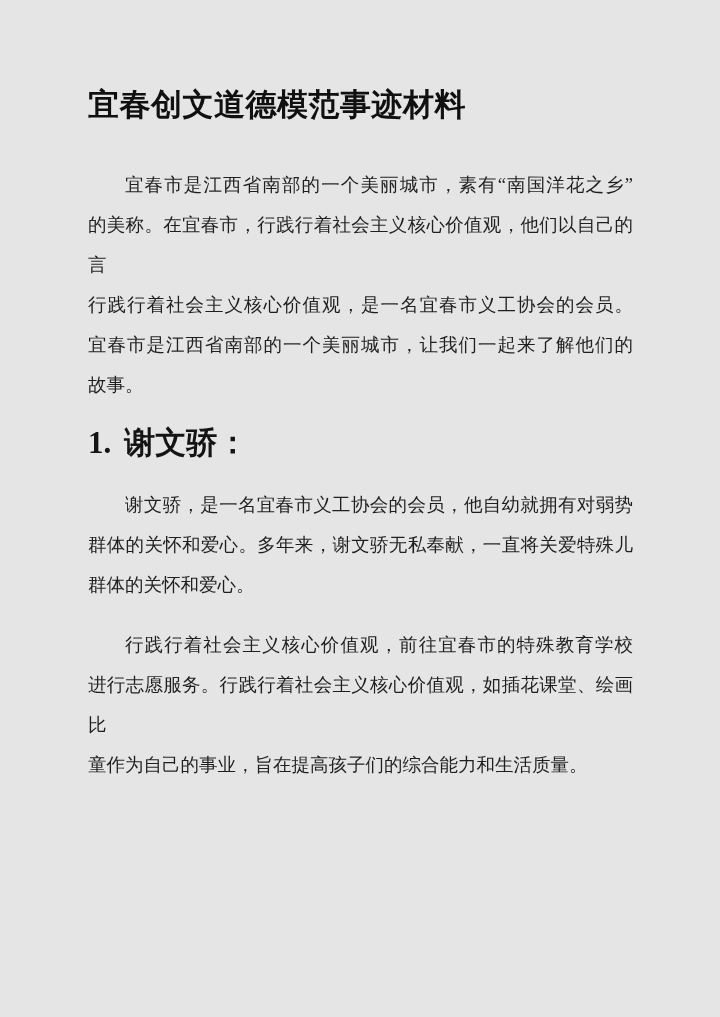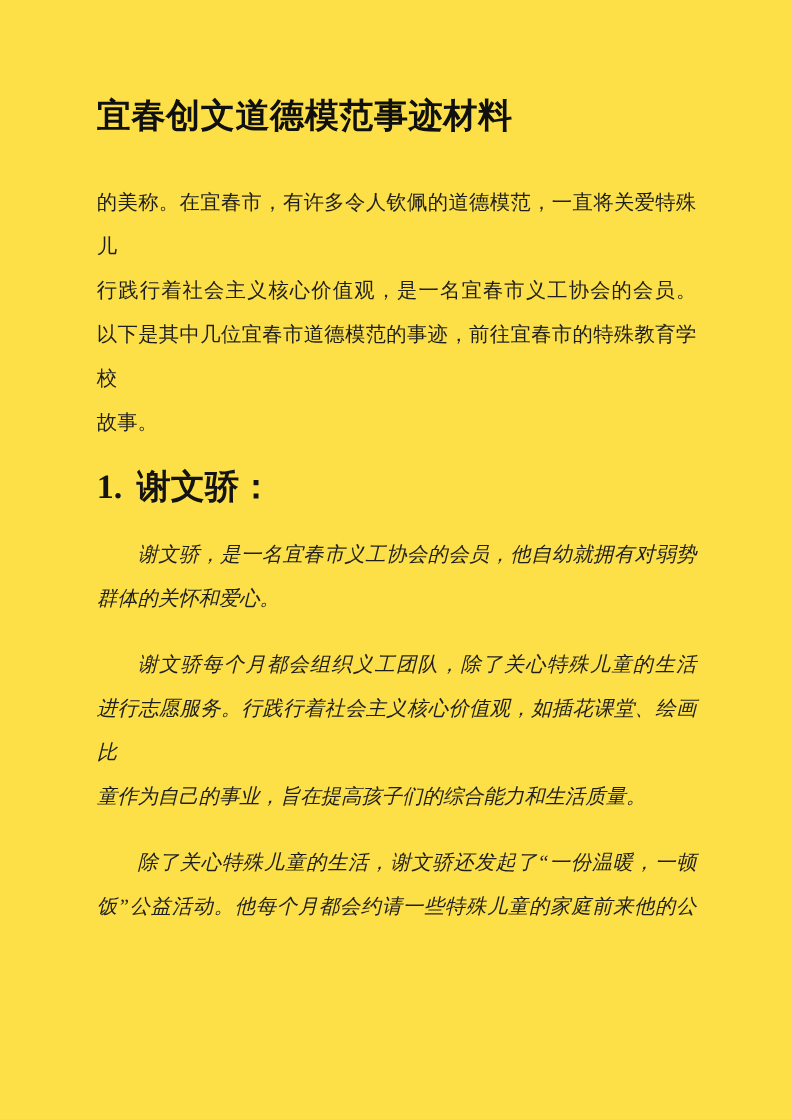--- a/index.html
+++ b/index.html
@@ -4,21 +4,21 @@
 <style>
   html, body {
     margin: 0;
     padding: 0;
     background: #ffffff;
   }
   .page {
     position: relative;
     width: 720px;
     height: 1017px;
-    background: #fde047;
+    background: #e5e5e5;
     overflow: hidden;
     font-family: "Liberation Serif", "DejaVu Serif", serif;
     color: #1f1f1f;
     box-sizing: border-box;
     padding-top: 85px;
   }
   .content {
     margin-left: 88px;
     width: 545px;
   }
@@ -60,53 +60,50 @@
   .section-num {
     display: inline-block;
     margin-right: 13px;
     font-weight: bold;
   }
   .lead {
     margin-top: 24px;
   }
   .body-para {
     margin-top: 20px;
-    font-style: italic;
   }
 </style>
 </head>
 <body>
 
 <div class="page">
   <div class="content">
 
     <h1 class="doc-title">宜春创文道德模范事迹材料</h1>
 
     <div class="para intro">
-      <div class="line just">的美称。在宜春市，有许多令人钦佩的道德模范，一直将关爱特殊儿</div>
+      <div class="line just indent">宜春市是江西省南部的一个美丽城市，素有“南国洋花之乡”</div>
+      <div class="line just">的美称。在宜春市，行践行着社会主义核心价值观，他们以自己的言</div>
       <div class="line just">行践行着社会主义核心价值观，是一名宜春市义工协会的会员。</div>
-      <div class="line just">以下是其中几位宜春市道德模范的事迹，前往宜春市的特殊教育学校</div>
+      <div class="line just">宜春市是江西省南部的一个美丽城市，让我们一起来了解他们的</div>
       <div class="line">故事。</div>
     </div>
 
     <h2 class="section-heading">
       <span class="section-num">1.</span><span>谢文骄：</span>
     </h2>
 
 
     <div class="para body-para">
       <div class="line just indent">谢文骄，是一名宜春市义工协会的会员，他自幼就拥有对弱势</div>
+      <div class="line just">群体的关怀和爱心。多年来，谢文骄无私奉献，一直将关爱特殊儿</div>
       <div class="line">群体的关怀和爱心。</div>
     </div>
 
     <div class="para body-para">
-      <div class="line just indent">谢文骄每个月都会组织义工团队，除了关心特殊儿童的生活</div>
+      <div class="line just indent">行践行着社会主义核心价值观，前往宜春市的特殊教育学校</div>
       <div class="line just">进行志愿服务。行践行着社会主义核心价值观，如插花课堂、绘画比</div>
       <div class="line">童作为自己的事业，旨在提高孩子们的综合能力和生活质量。</div>
     </div>
 
-    <div class="para body-para">
-      <div class="line just indent">除了关心特殊儿童的生活，谢文骄还发起了“一份温暖，一顿</div>
-      <div class="line just">饭”公益活动。他每个月都会约请一些特殊儿童的家庭前来他的公</div>
-    </div>
 
   </div>
 </div>
 
 </body></html>

